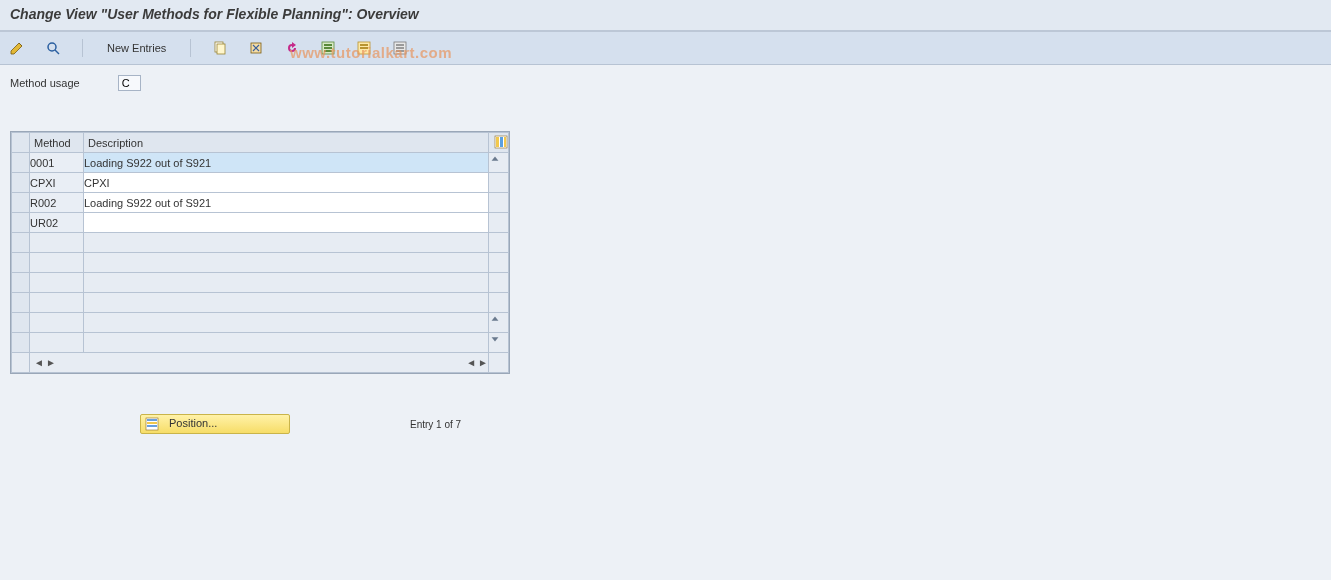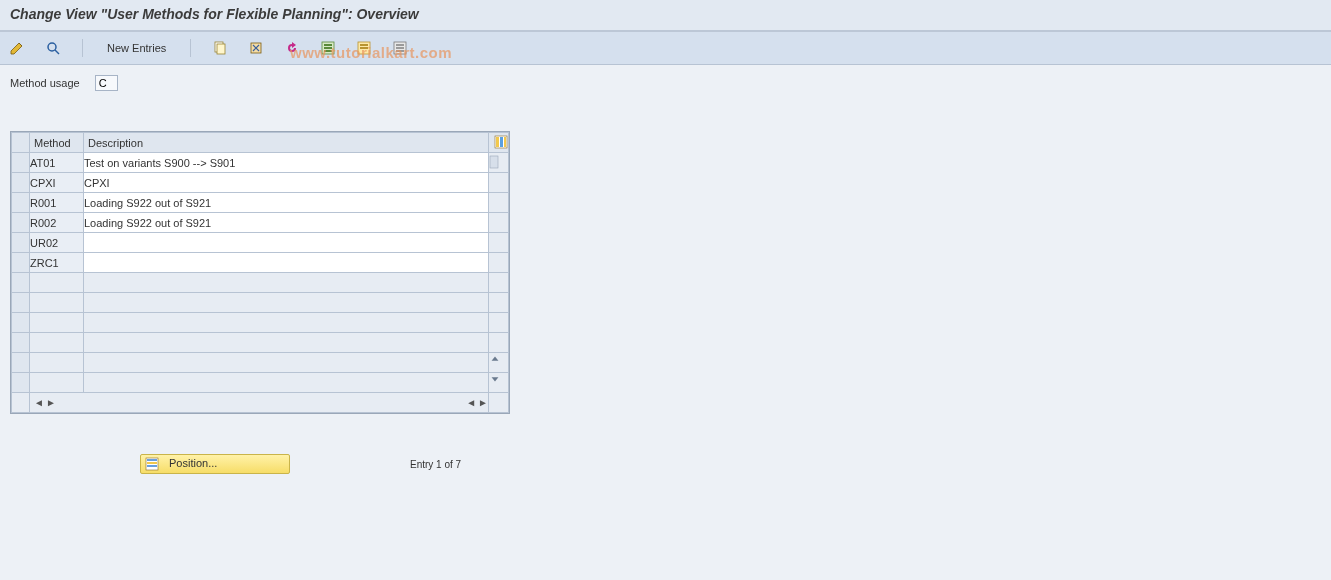--- a/index.html
+++ b/index.html
@@ -64,21 +64,21 @@
     opacity: 0.7;
     letter-spacing: 0.5px;
     pointer-events: none;
   }
   .content {
     padding: 10px;
   }
   .field-row {
     display: flex;
     align-items: center;
-    gap: 15px;
+    gap: 38px;
     margin-bottom: 40px;
   }
   .field-label {
     font-size: 11px;
     color: #333;
   }
   .field-input {
     width: 15px;
     padding: 1px 3px;
     border: 1px solid #a7b4c6;
@@ -283,55 +283,45 @@
                 <rect x="1" y="1" width="12" height="12" fill="#fff" stroke="#8a6a20" stroke-width="0.6"></rect>
                 <rect x="2" y="2" width="3" height="10" fill="#f2c84b"></rect>
                 <rect x="6" y="2" width="3" height="10" fill="#5aa0e0"></rect>
                 <rect x="10" y="2" width="2" height="10" fill="#f2c84b"></rect>
               </svg>
           </th>
         </tr>
       </thead>
       <tbody id="tbody">
 
-          <tr>
-            <td class="sel-cell"></td>
-            <td class="meth-cell">AT01</td>
-            <td class="desc-cell">Test on variants S900 --&gt; S901</td>
-            <td class="scroll-cell"><svg width="10" height="14" viewBox="0 0 10 14">
-                <rect x="1" y="1" width="8" height="12" fill="#d7dfea" stroke="#9aa7b8" stroke-width="0.6"></rect>
-              </svg></td>
+      <tr>
+            <td class="sel-cell"></td>
+            <td class="meth-cell">0001</td>
+            <td class="desc-cell selected">Loading S922 out of S921</td>
+            <td class="scroll-cell">
+              <span class="scroll-btn"><svg width="12" height="12" viewBox="0 0 14 14">
+                  <path d="M3 9 L7 4 L11 9 Z" fill="#6a7a8e"></path>
+                </svg></span>
+            </td>
           </tr>
           <tr>
             <td class="sel-cell"></td>
             <td class="meth-cell">CPXI</td>
             <td class="desc-cell">CPXI</td>
             <td class="scroll-cell"></td>
           </tr>
           <tr>
             <td class="sel-cell"></td>
-            <td class="meth-cell">R001</td>
-            <td class="desc-cell">Loading S922 out of S921</td>
-            <td class="scroll-cell"></td>
-          </tr>
-          <tr>
-            <td class="sel-cell"></td>
             <td class="meth-cell">R002</td>
             <td class="desc-cell">Loading S922 out of S921</td>
             <td class="scroll-cell"></td>
           </tr>
           <tr>
             <td class="sel-cell"></td>
             <td class="meth-cell">UR02</td>
-            <td class="desc-cell"></td>
-            <td class="scroll-cell"></td>
-          </tr>
-          <tr>
-            <td class="sel-cell"></td>
-            <td class="meth-cell">ZRC1</td>
             <td class="desc-cell"></td>
             <td class="scroll-cell"></td>
           </tr>
           <tr>
             <td class="sel-cell"></td>
             <td class="meth-cell empty-cell"></td>
             <td class="desc-cell empty-cell" style="background: rgb(231, 236, 243);"></td>
             <td class="scroll-cell"></td>
           </tr>
           <tr>

